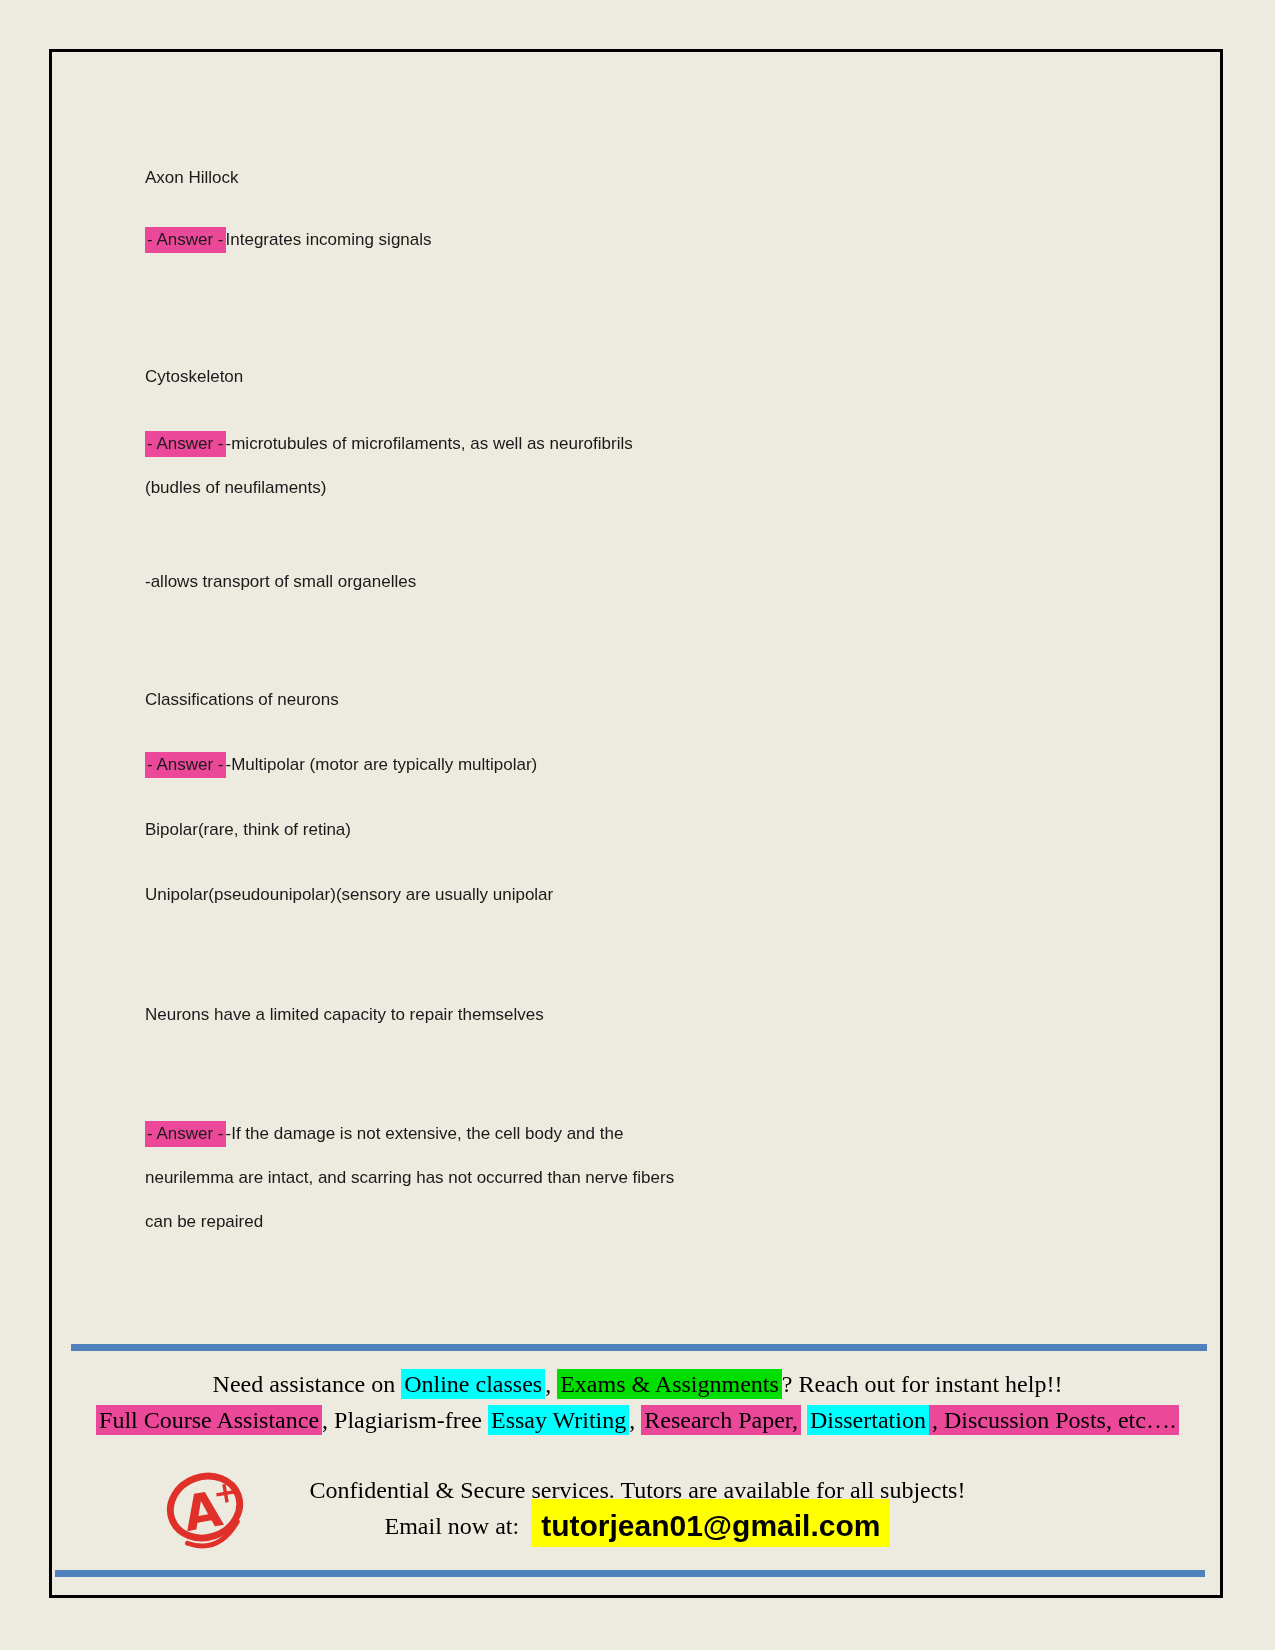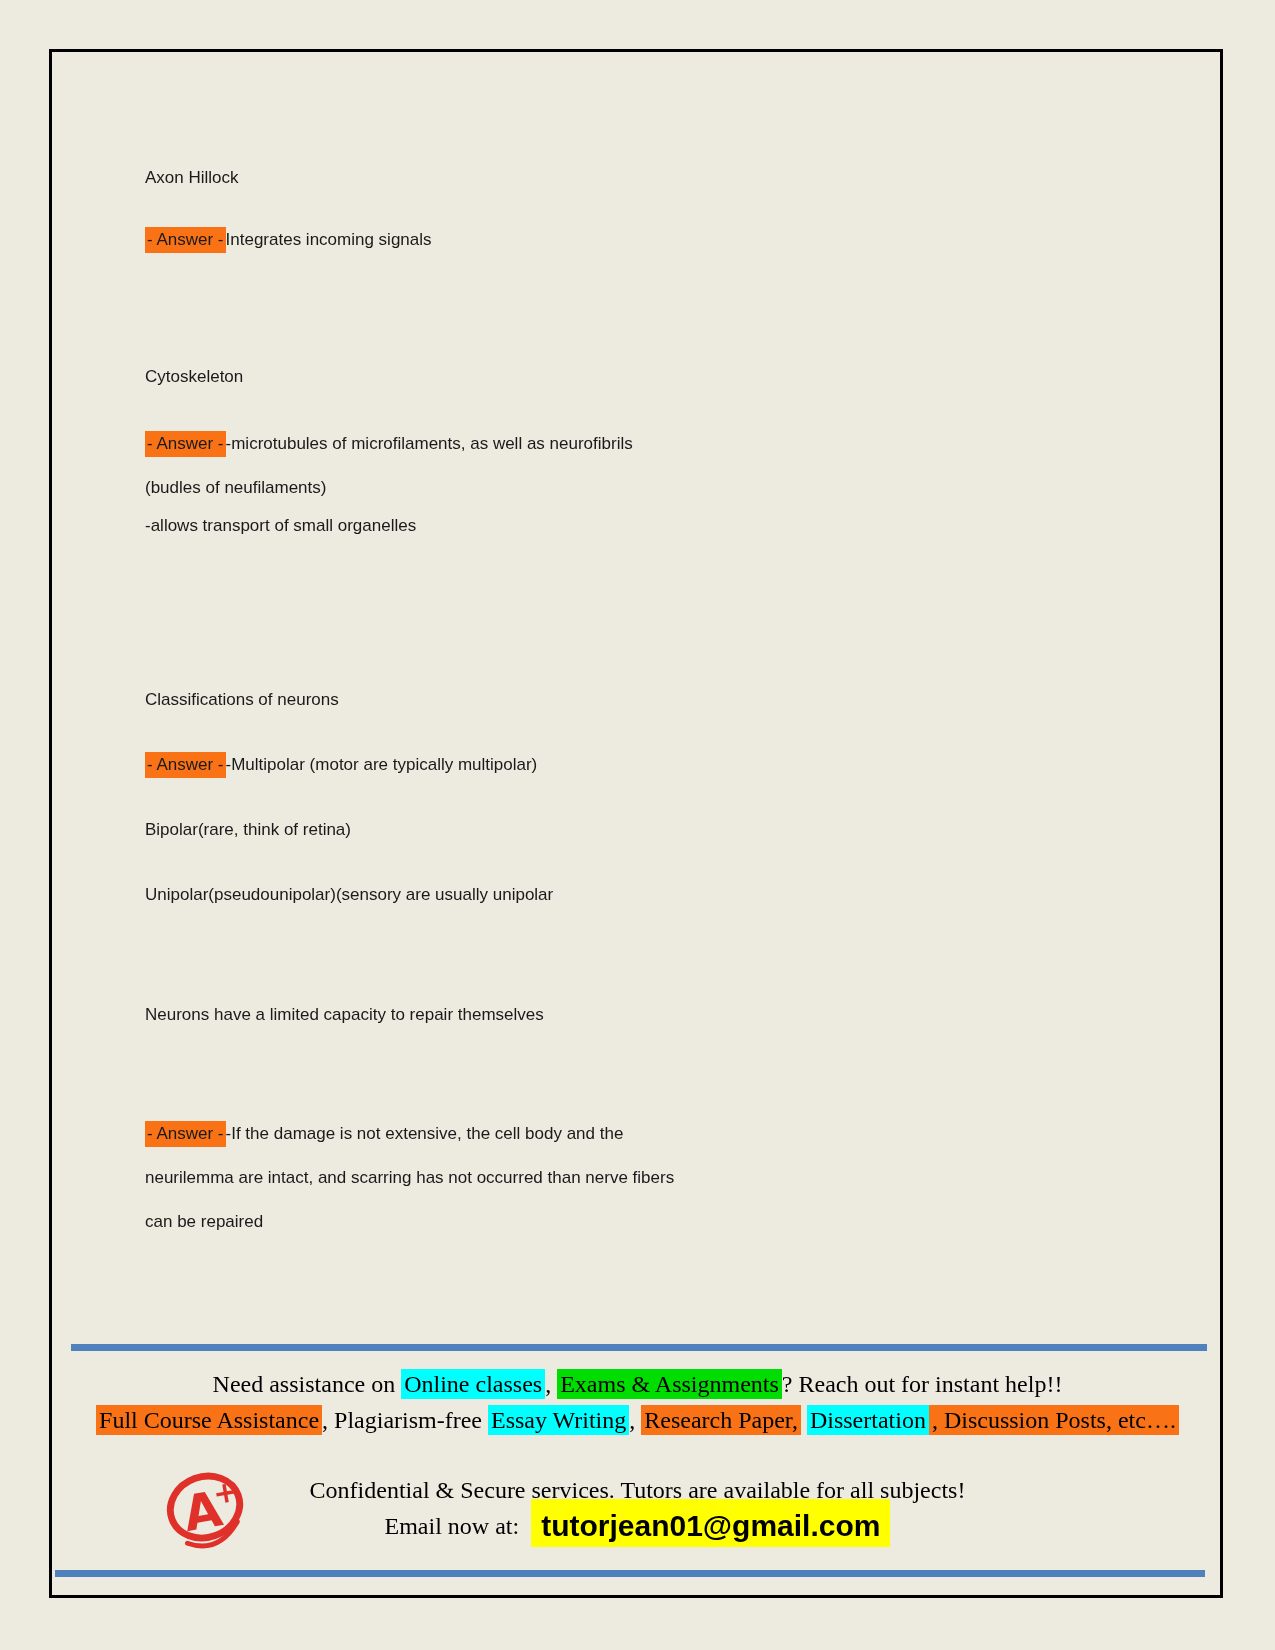--- a/index.html
+++ b/index.html
@@ -2,21 +2,21 @@
 <html><head>
 <meta charset="utf-8">
 <style>
   html,body{margin:0;padding:0;}
   body{background:#EDEAE0;font-family:"Liberation Sans",sans-serif;}
   .page{position:relative;width:1275px;height:1650px;background:#EDEAE0;overflow:hidden;}
   .frame{position:absolute;left:49px;top:49px;width:1174px;height:1549px;border:3px solid #000;box-sizing:border-box;}
   
   .bl{position:absolute;left:145px;margin:0;font-size:17px;line-height:36px;color:#1A1A1A;white-space:nowrap;}
   .multi{line-height:44px;}
-  .hl-y{background:#f97316;}
+  .hl-y{background:#ec4899;}
   .hl-c{background:#00FFFF;}
   .hl-g{background:#00DD00;}
   .ans-label{padding:3px 2px 4px 2px;}
   
   .rule{position:absolute;height:7px;background:#4F81BD;}
   .fcenter{position:absolute;left:52px;width:1171px;text-align:center;margin:0;
            font-family:"Liberation Serif",serif;font-size:24px;color:#000;line-height:32px;white-space:nowrap;}
   .fhl{padding:2px 3px;}
   .email-strong{font-family:"Liberation Sans",sans-serif;font-weight:bold;font-size:30px;
                 background:#FFFF00;padding:10px 10px 5px 10px;vertical-align:middle;}
@@ -27,21 +27,21 @@
 <body>
 
 <div class="page">
   <div class="frame"></div>
 
   <p class="bl" style="top:160px">Axon Hillock</p>
   <p class="bl" style="top:222px"><span class="hl-y ans-label">- Answer -</span><span>Integrates incoming signals</span></p>
 
   <p class="bl" style="top:359px">Cytoskeleton</p>
   <p class="bl multi" style="top:422px"><span class="hl-y ans-label">- Answer -</span><span>-microtubules of microfilaments, as well as neurofibrils</span><br><span>(budles of neufilaments)</span></p>
-  <p class="bl" style="top:508px">-allows transport of small organelles</p>
+  <p class="bl" style="top:564px">-allows transport of small organelles</p>
 
   <p class="bl" style="top:682px">Classifications of neurons</p>
   <p class="bl" style="top:747px"><span class="hl-y ans-label">- Answer -</span><span>-Multipolar (motor are typically multipolar)</span></p>
   <p class="bl" style="top:812px">Bipolar(rare, think of retina)</p>
   <p class="bl" style="top:877px">Unipolar(pseudounipolar)(sensory are usually unipolar</p>
 
   <p class="bl" style="top:997px">Neurons have a limited capacity to repair themselves</p>
   <p class="bl multi" style="top:1112px"><span class="hl-y ans-label">- Answer -</span><span>-If the damage is not extensive, the cell body and the</span><br><span>neurilemma are intact, and scarring has not occurred than nerve fibers</span><br><span>can be repaired</span></p>
 
   <div class="rule" style="left:71px;top:1344px;width:1136px"></div>

